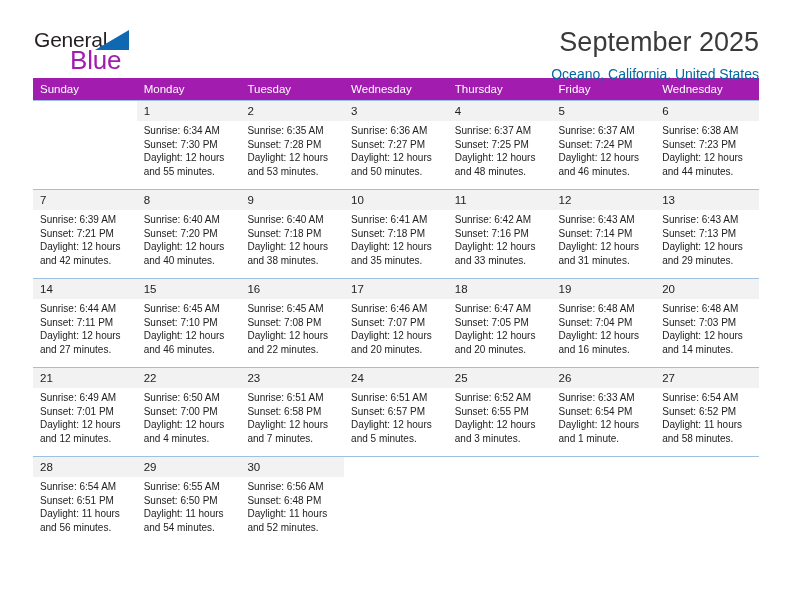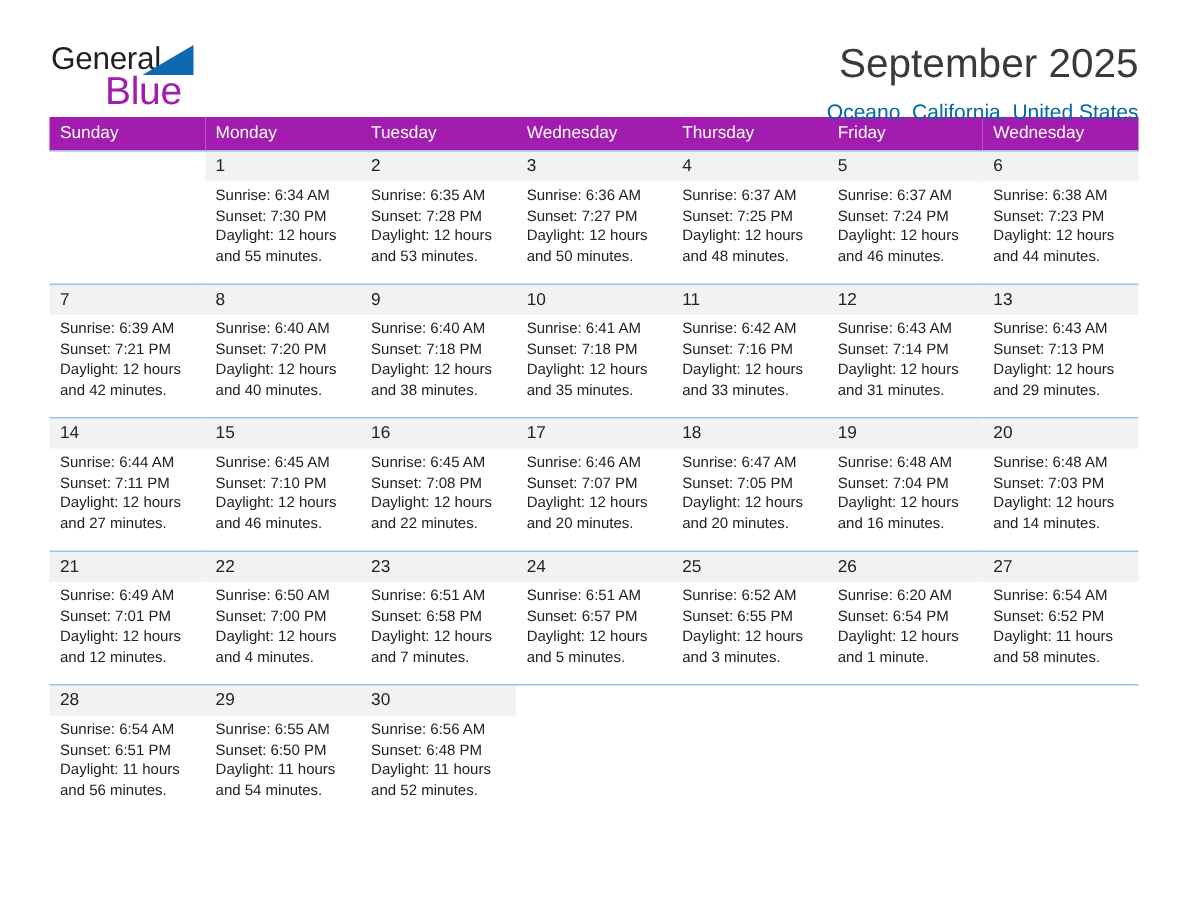--- a/index.html
+++ b/index.html
@@ -406,21 +406,21 @@
             <div class="details">
               <div>Sunrise: 6:52 AM</div>
               <div>Sunset: 6:55 PM</div>
               <div>Daylight: 12 hours</div>
               <div>and 3 minutes.</div>
             </div>
           </td>
           <td class="daycell">
             <div class="daynum">26</div>
             <div class="details">
-              <div>Sunrise: 6:20 AM</div>
+              <div>Sunrise: 6:33 AM</div>
               <div>Sunset: 6:54 PM</div>
               <div>Daylight: 12 hours</div>
               <div>and 1 minute.</div>
             </div>
           </td>
           <td class="daycell">
             <div class="daynum">27</div>
             <div class="details">
               <div>Sunrise: 6:54 AM</div>
               <div>Sunset: 6:52 PM</div>

